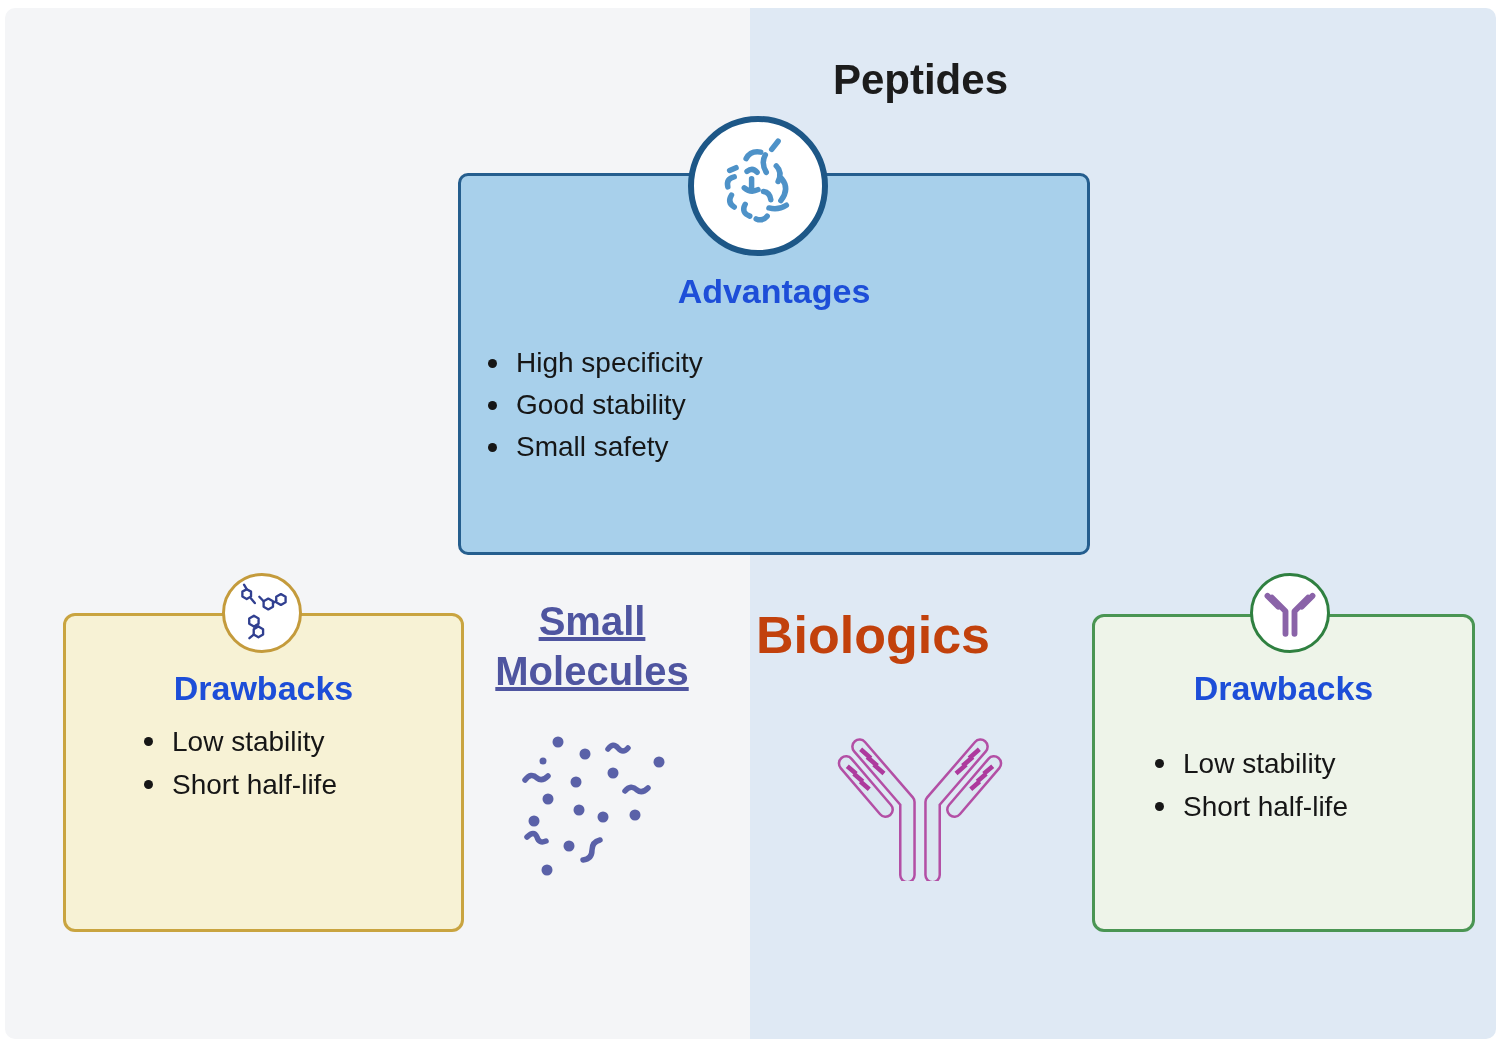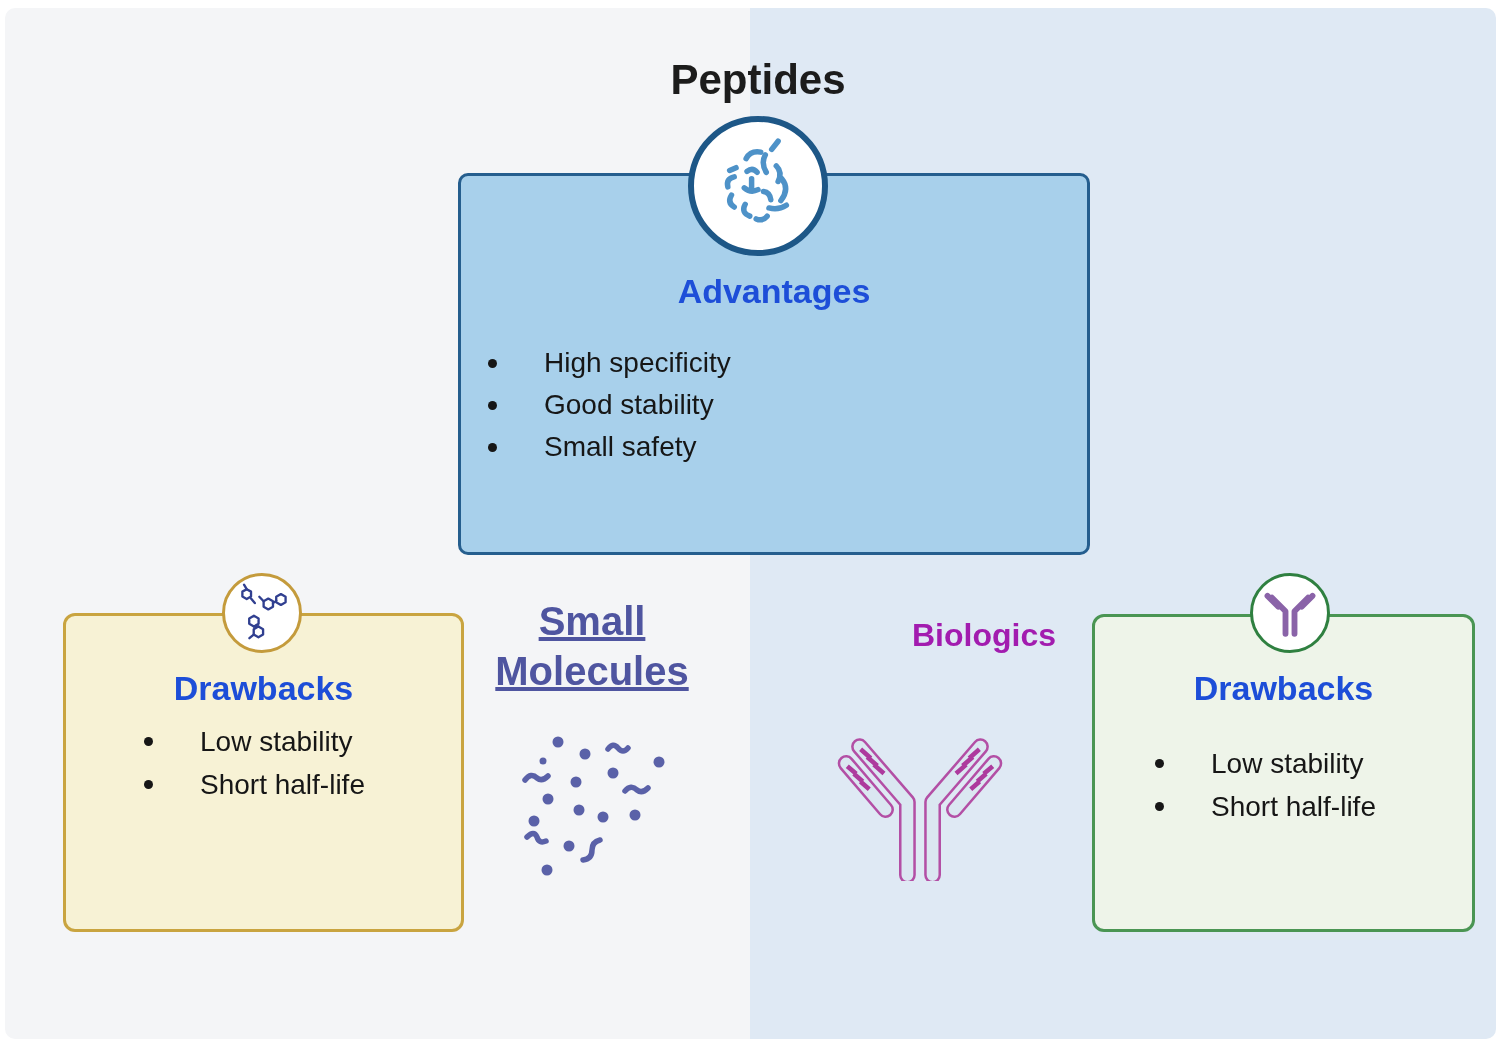--- a/index.html
+++ b/index.html
@@ -4,47 +4,47 @@
 <style>
   html,body{margin:0;padding:0;background:#ffffff;}
   #canvas{position:relative;width:1500px;height:1045px;background:#ffffff;overflow:hidden;
           font-family:"Liberation Sans", sans-serif;}
   #panel{position:absolute;left:5px;top:8px;width:1491px;height:1031px;border-radius:10px;overflow:hidden;}
   .bg-half{position:absolute;top:0;height:100%;}
   #bg-left{left:0;width:745px;background:#f4f5f7;}
   #bg-right{left:745px;right:0;background:#dfe9f4;}
 
   .abs{position:absolute;}
-  .title-main{font-size:42px;font-weight:700;color:#1c1c1c;text-align:center;line-height:48px;}
+  .title-main{font-size:42px;font-weight:700;color:#1c1c1c;text-align:right;line-height:48px;}
   .box{position:absolute;box-sizing:border-box;}
   #advantages-box{left:458px;top:173px;width:632px;height:382px;background:#a8d0eb;
                   border:3px solid #255e8e;border-radius:10px;z-index:1;}
   .circle-badge{position:absolute;background:#ffffff;border-radius:50%;z-index:3;box-sizing:border-box;
                 display:flex;align-items:center;justify-content:center;}
   #peptide-circle{left:688px;top:116px;width:140px;height:140px;border:6px solid #1d5787;}
   #sm-circle{left:222px;top:573px;width:80px;height:80px;border:3.5px solid #c49b3c;}
   #bio-circle{left:1250px;top:573px;width:80px;height:80px;border:3.5px solid #2f8040;}
 
   .box-title{position:absolute;font-size:34px;font-weight:700;color:#1d4ed8;text-align:center;line-height:42px;z-index:2;}
 
   .blist{position:absolute;z-index:2;}
-  .brow{display:flex;align-items:flex-start;gap:28px;}
+  .brow{display:flex;align-items:flex-start;}
   .dot{width:9px;height:9px;border-radius:50%;background:#161616;flex:0 0 9px;margin-top:17px;}
   .btxt{margin-left:19px;font-size:28px;line-height:42px;color:#161616;}
   .blist.wide .btxt{line-height:43px;}
 
   #sm-box{left:63px;top:613px;width:401px;height:319px;background:#f7f2d5;
           border:3px solid #c9a440;border-radius:12px;z-index:1;}
   #bio-box{left:1092px;top:614px;width:383px;height:318px;background:#eef4e9;
            border:3px solid #4a9553;border-radius:12px;z-index:1;}
 
   #sm-label{left:442px;top:596px;width:300px;text-align:center;font-size:40px;font-weight:700;
             color:#4f55a0;line-height:50px;text-decoration:underline;}
-  #bio-label{left:756px;top:612px;width:300px;text-align:right;font-size:32px;font-weight:700;
-             color:#a21caf;line-height:46px;}
+  #bio-label{left:756px;top:612px;width:300px;text-align:left;font-size:52px;font-weight:700;
+             color:#c2410c;line-height:46px;}
   svg{display:block;}
 </style>
 </head>
 <body>
 
 <div id="canvas">
   <div id="panel">
     <div id="bg-left" class="bg-half"></div>
     <div id="bg-right" class="bg-half"></div>
   </div>

